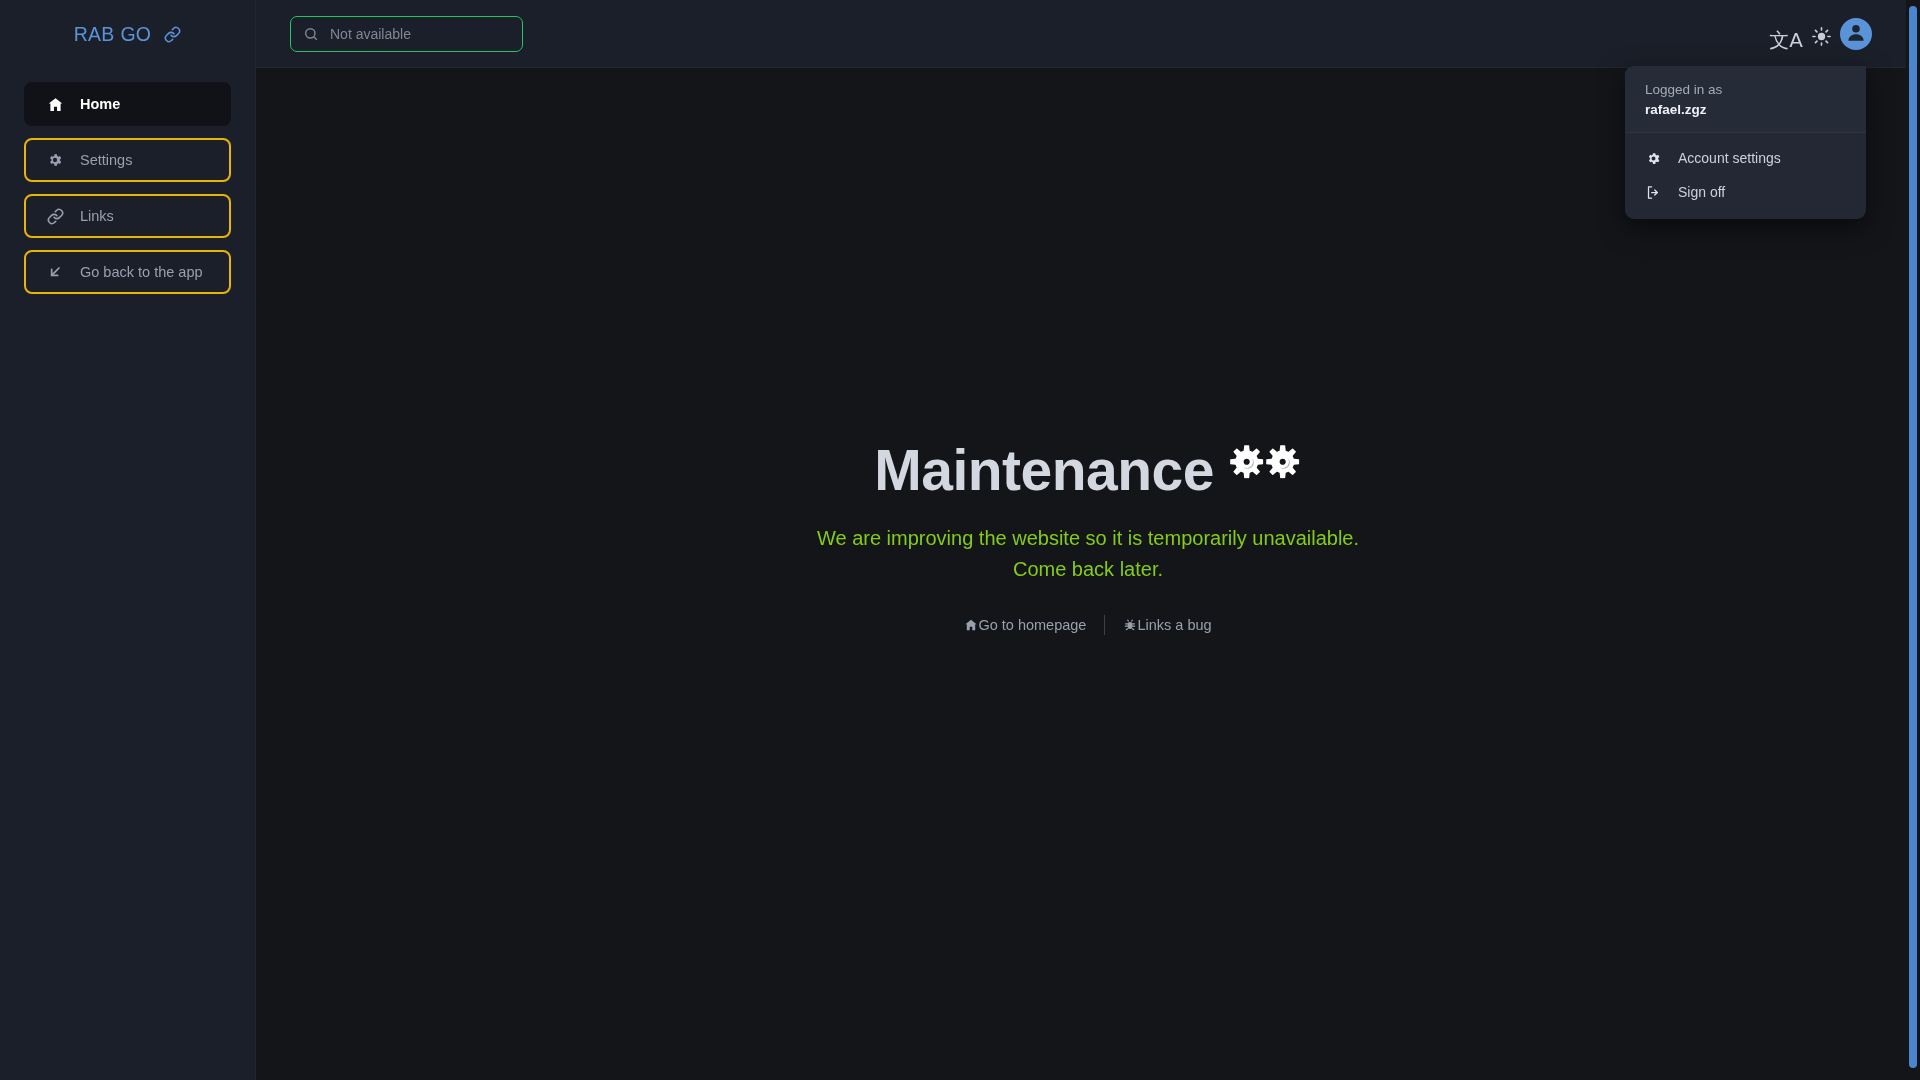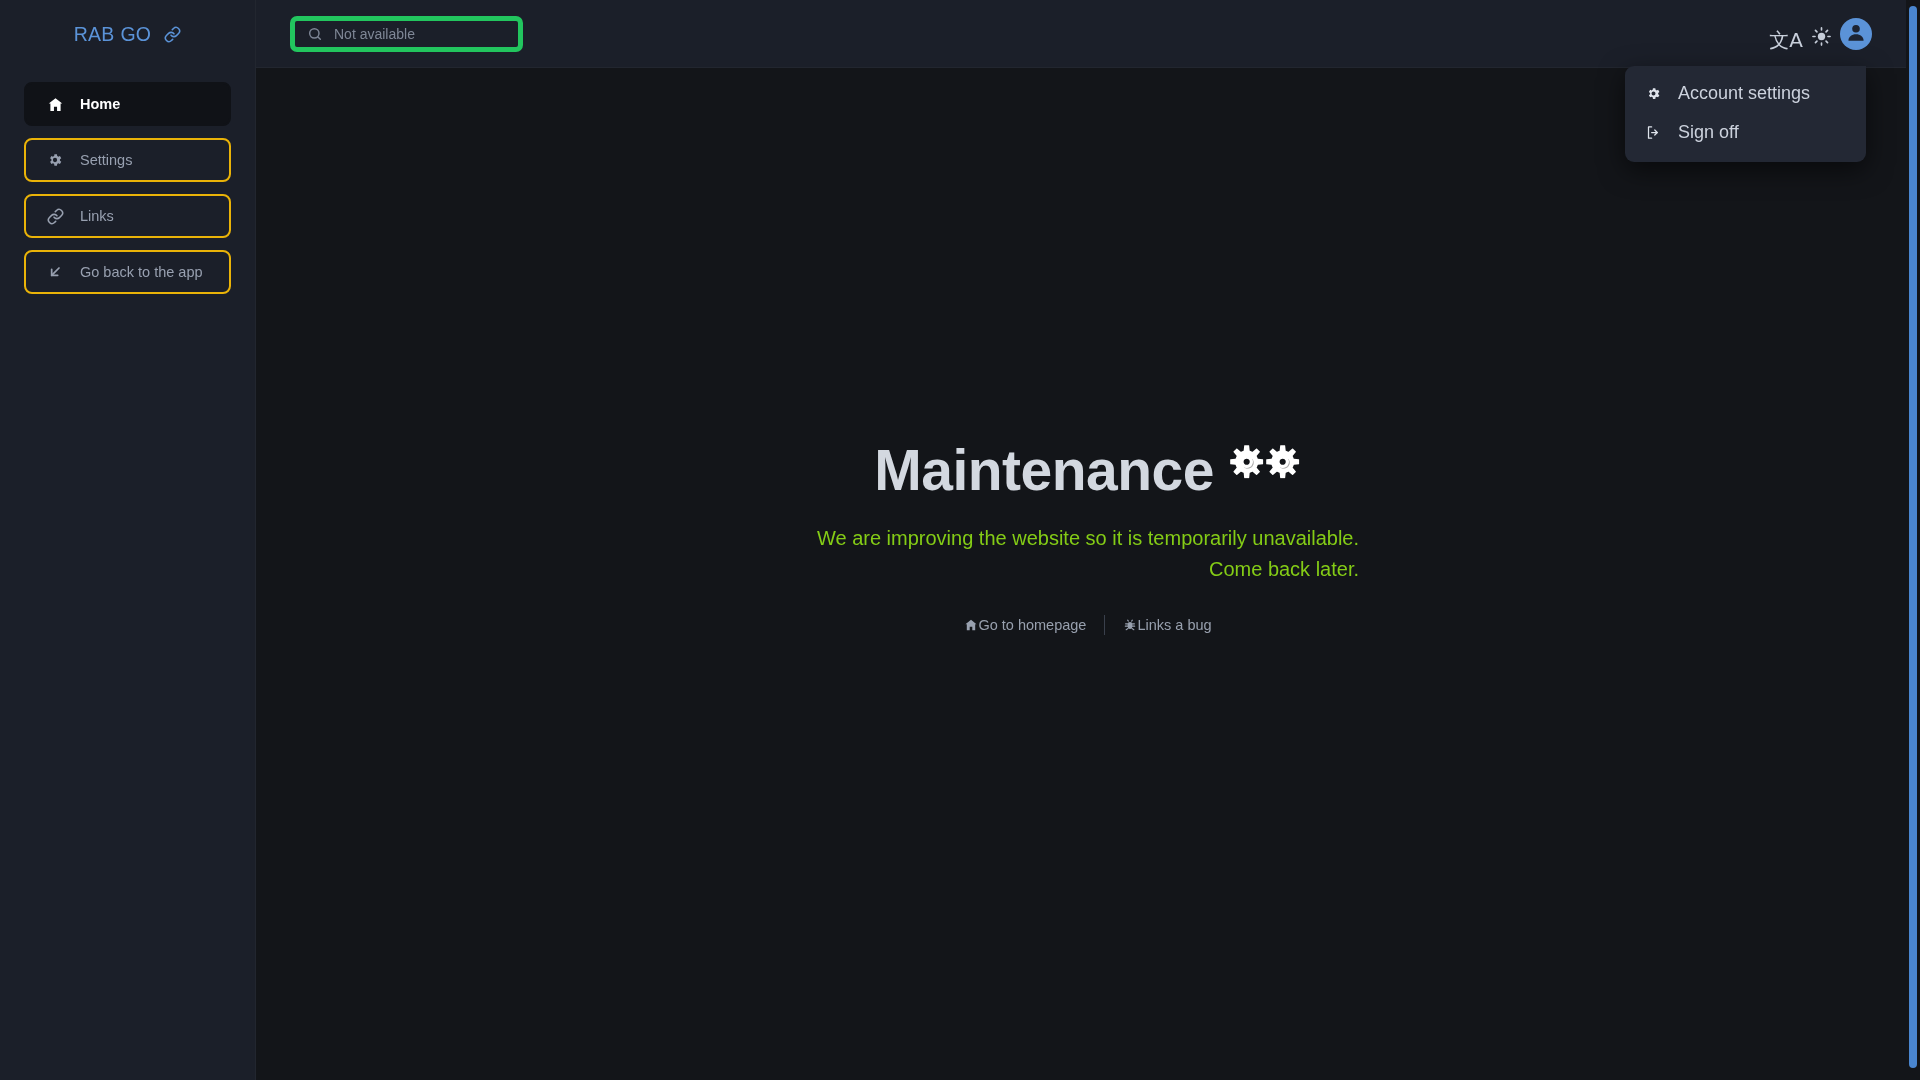--- a/index.html
+++ b/index.html
@@ -104,21 +104,21 @@
     display: flex;
     align-items: center;
     padding: 0 34px 0 34px;
     position: relative;
     z-index: 5;
   }
 
   .search-box {
     width: 233px;
     height: 36px;
-    border: 5px solid #22c55e;
+    border: 1px solid #22c55e;
     border-radius: 7px;
     display: flex;
     align-items: center;
     gap: 11px;
     padding: 0 12px;
     background: transparent;
   }
   .search-box .search-icon { color: #7d8595; display: flex; align-items: center; }
   .search-box input {
     flex: 1;
@@ -197,21 +197,21 @@
     display: block;
     line-height: 1.45;
   }
   .user-menu-list { padding: 8px 0 10px 0; }
   .user-menu-item {
     display: flex;
     align-items: center;
     gap: 16px;
     padding: 9px 20px;
     color: #ccd2dd;
-    font-size: 18px;
+    font-size: 14px;
     cursor: pointer;
     user-select: none;
   }
   .user-menu-item .mi-icon {
     width: 17px;
     display: flex;
     align-items: center;
     justify-content: center;
     color: #dfe4ec;
   }
@@ -221,21 +221,21 @@
     flex: 1 1 auto;
     background: #131519;
     display: flex;
     flex-direction: column;
     align-items: center;
     justify-content: center;
     position: relative;
   }
   .content-inner {
     margin-top: -72px;
-    text-align: right;
+    text-align: center;
   }
   .maint-title {
     font-size: 57px;
     font-weight: 700;
     color: #d3d8e0;
     letter-spacing: -0.5px;
     line-height: 1.05;
     display: flex;
     align-items: flex-start;
     justify-content: center;
@@ -431,20 +431,24 @@
             </span>
             <span>Links a bug</span>
           </a>
         </div>
 
       </div>
     </section>
   </div>
 
   <div class="user-menu">
+    <div class="user-menu-header">
+      <span class="logged-label">Logged in as</span>
+      <span class="username">rafael.zgz</span>
+    </div>
     <div class="user-menu-list">
       <div class="user-menu-item">
         <span class="mi-icon">
           <svg width="15" height="15" viewBox="0 0 24 24" fill="currentColor">
             <path d="M19.4 13a7.6 7.6 0 0 0 0-2l2-1.6-2-3.4-2.4 1a7.6 7.6 0 0 0-1.7-1l-.4-2.6h-3.8l-.4 2.6a7.6 7.6 0 0 0-1.7 1l-2.4-1-2 3.4L6.6 11a7.6 7.6 0 0 0 0 2l-2 1.6 2 3.4 2.4-1a7.6 7.6 0 0 0 1.7 1l.4 2.6h3.8l.4-2.6a7.6 7.6 0 0 0 1.7-1l2.4 1 2-3.4zM12 15.2A3.2 3.2 0 1 1 15.2 12 3.2 3.2 0 0 1 12 15.2z"></path>
           </svg>
         </span>
         <span>Account settings</span>
       </div>
       <div class="user-menu-item">

